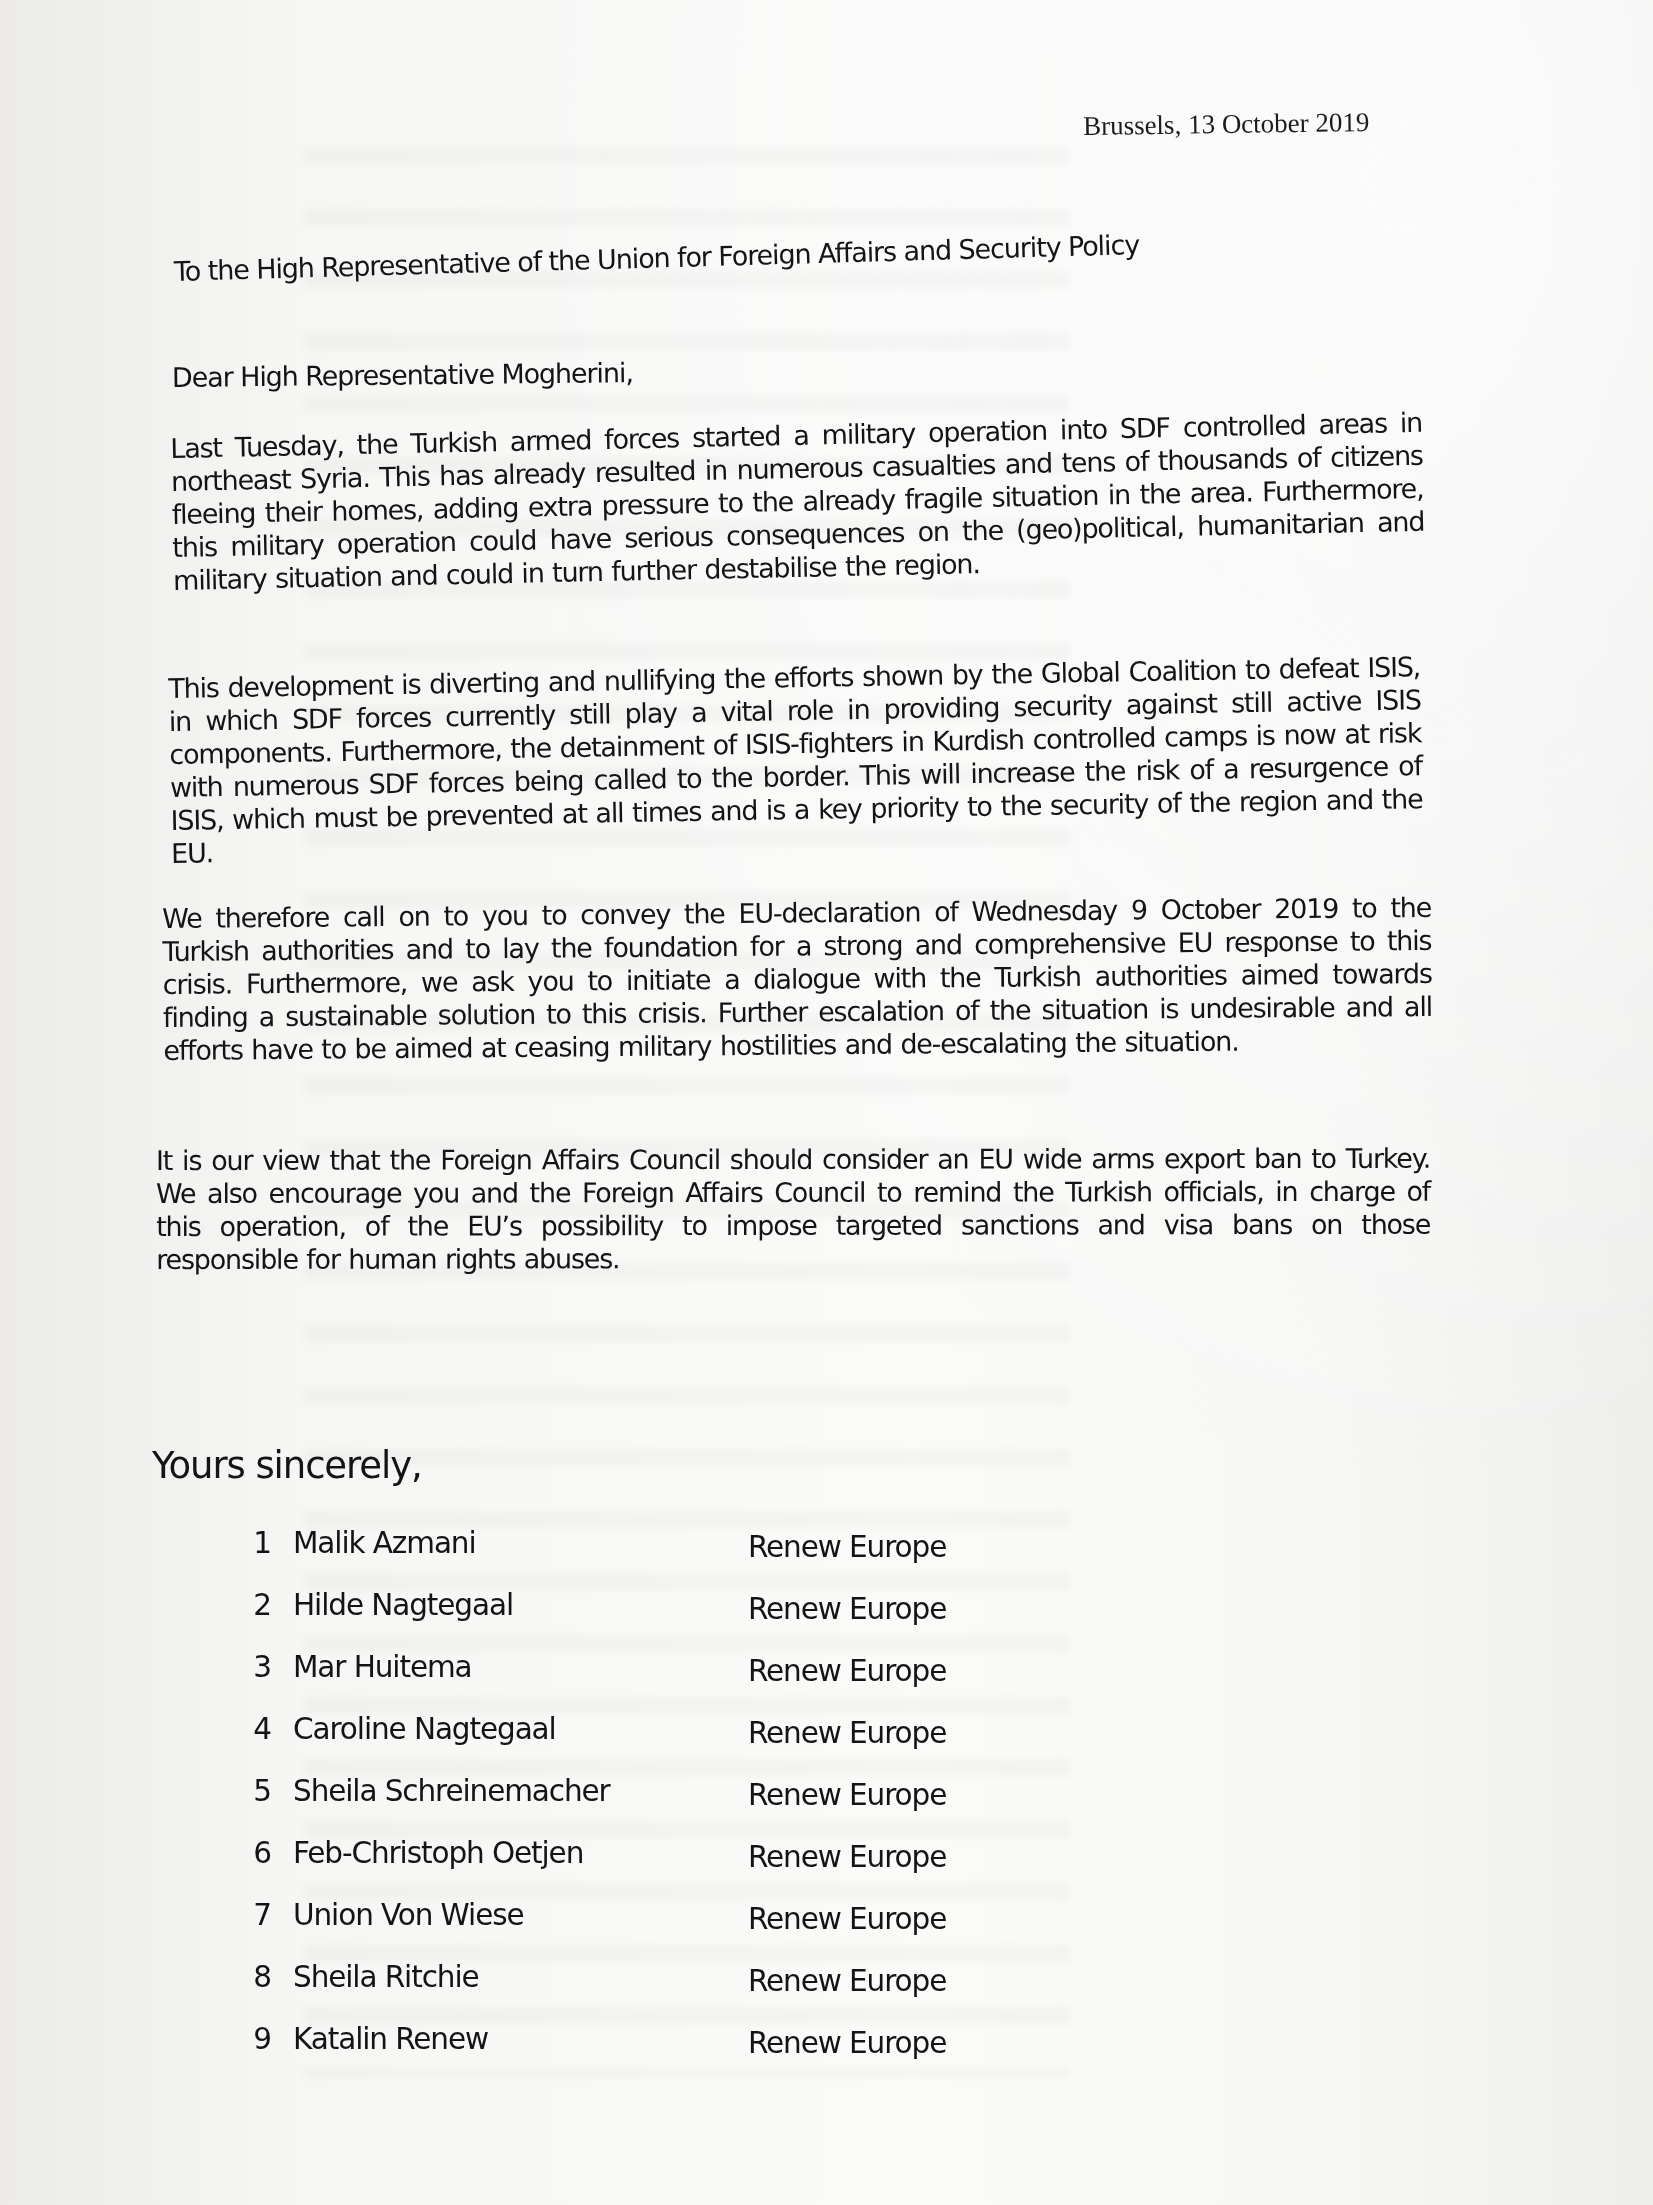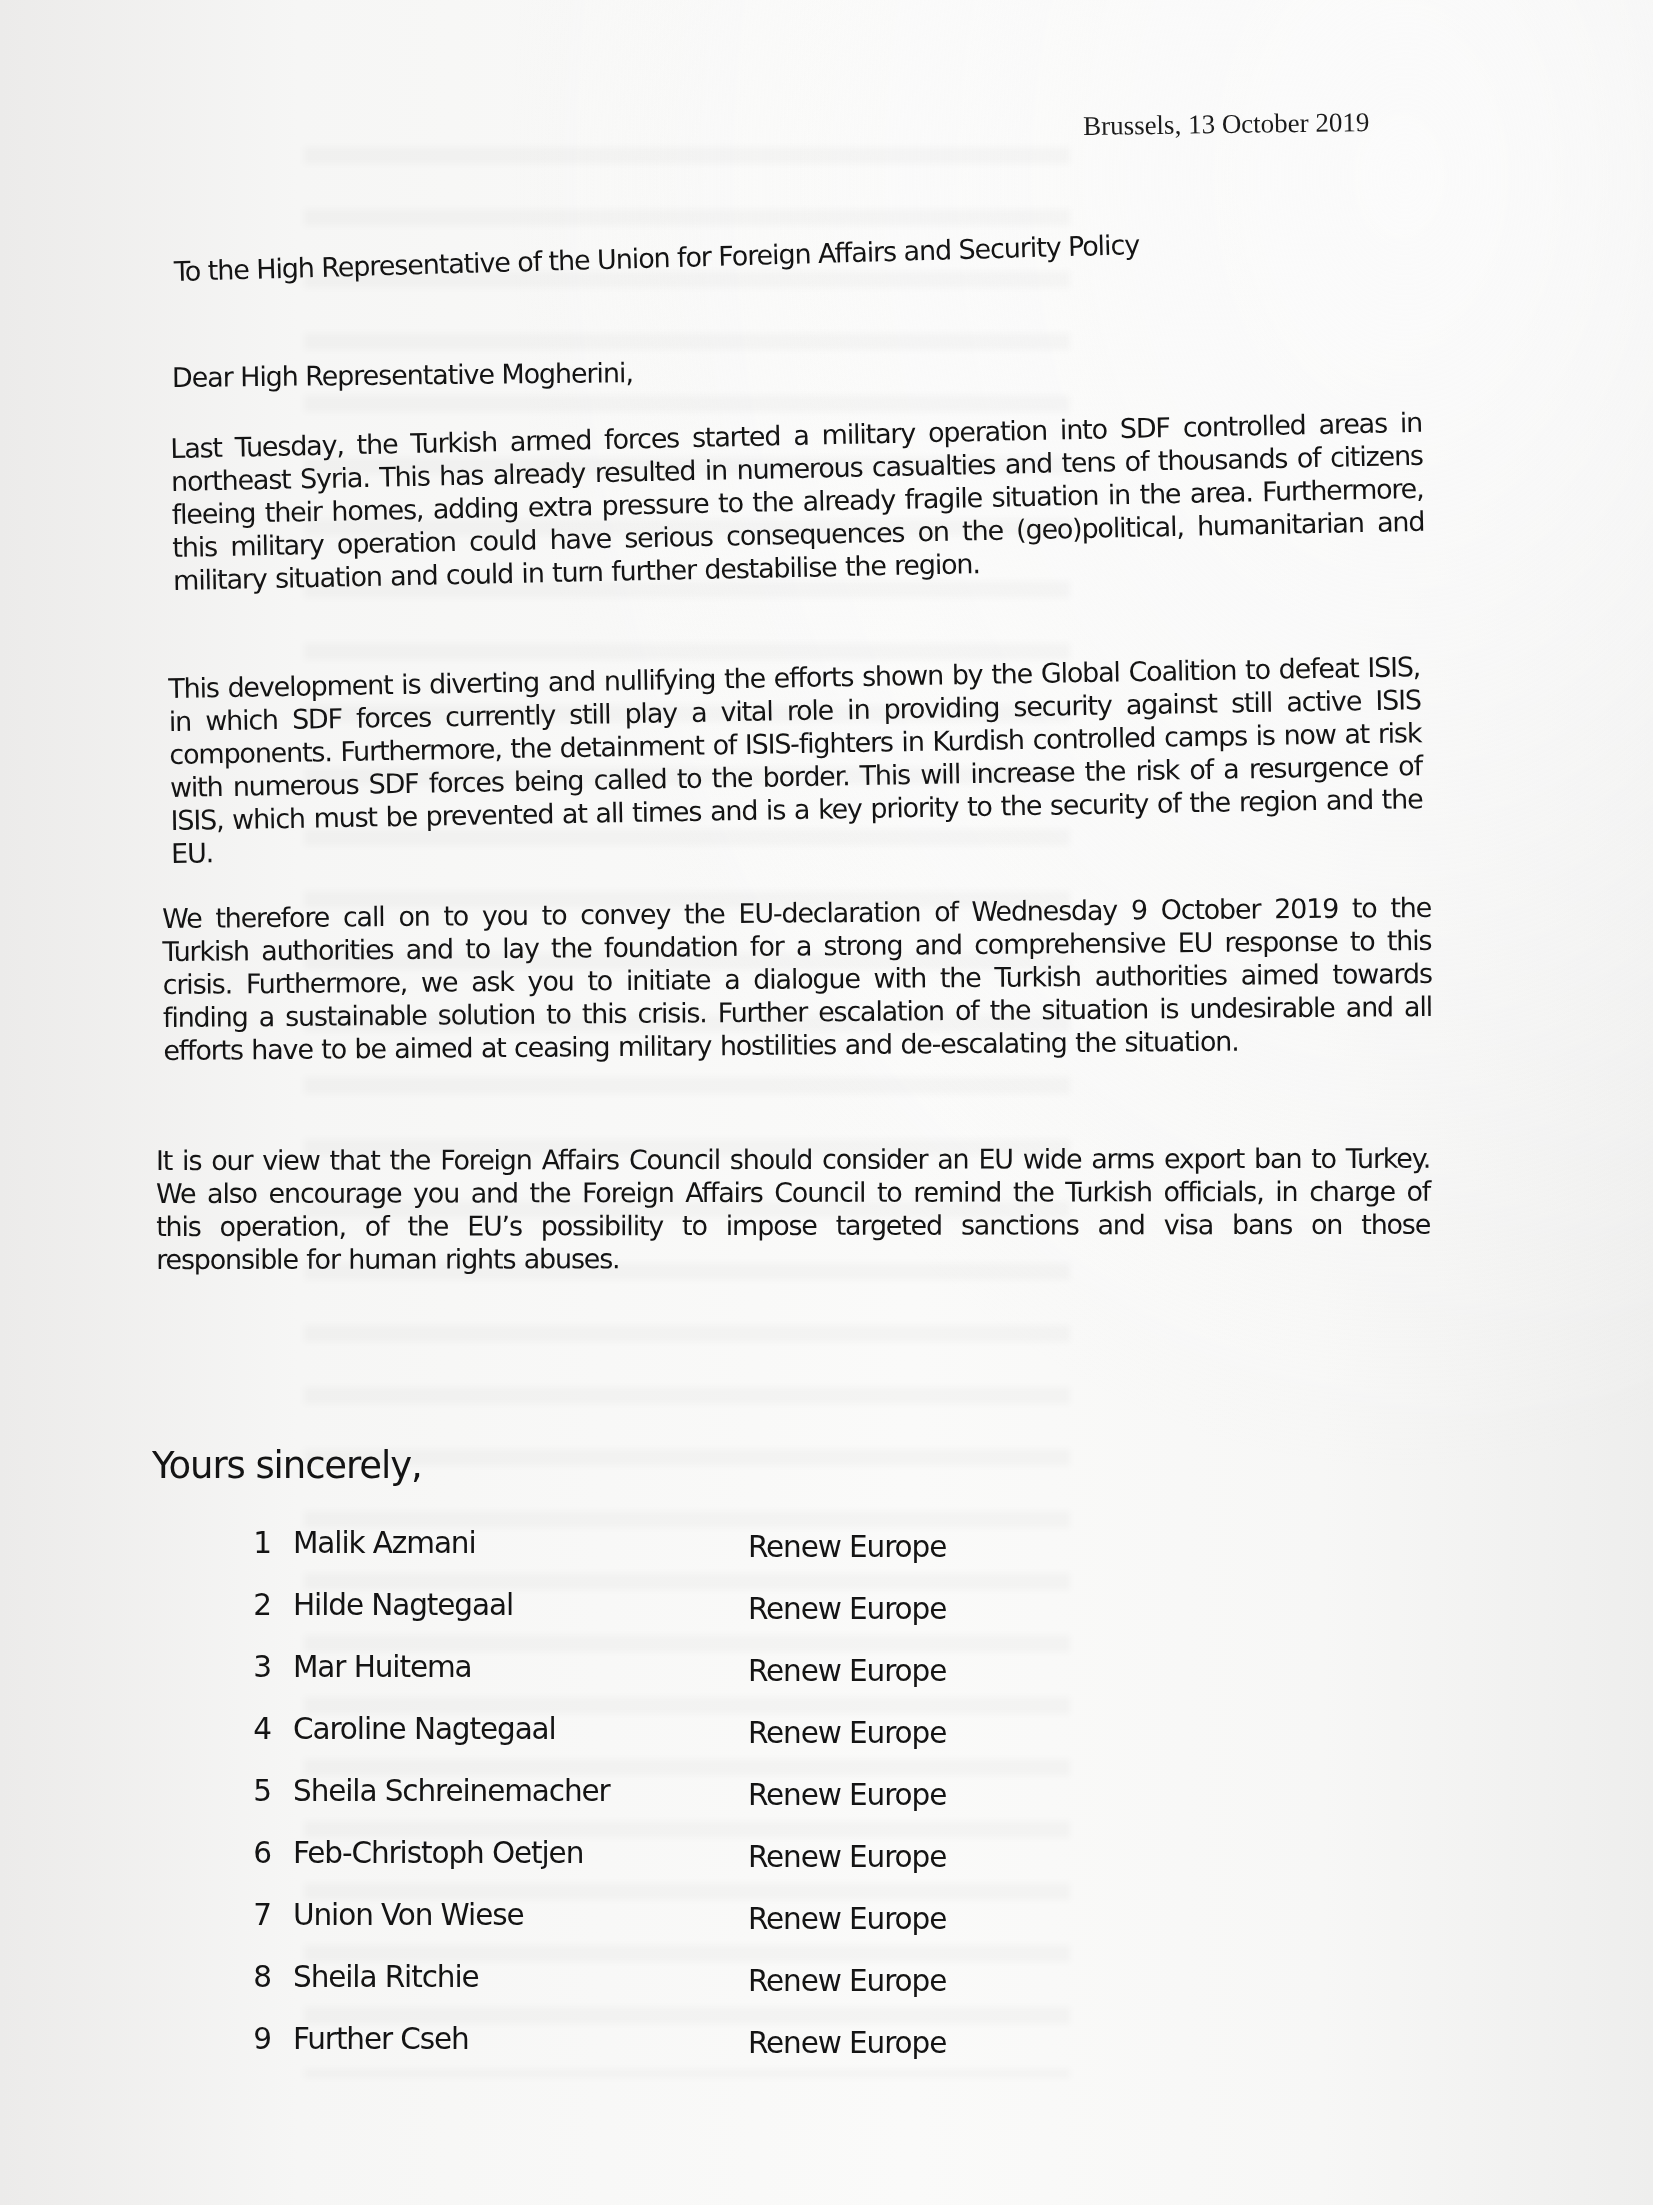--- a/index.html
+++ b/index.html
@@ -189,18 +189,18 @@
       <span class="sig-name">Union Von Wiese</span>
       <span class="sig-group">Renew Europe</span>
     </li>
     <li class="sig-row">
       <span class="sig-num">8</span>
       <span class="sig-name">Sheila Ritchie</span>
       <span class="sig-group">Renew Europe</span>
     </li>
     <li class="sig-row">
       <span class="sig-num">9</span>
-      <span class="sig-name">Further Cseh</span>
+      <span class="sig-name">Katalin Renew</span>
       <span class="sig-group">Renew Europe</span>
     </li>
   </ul>
 </div>
 
 
 </body></html>

